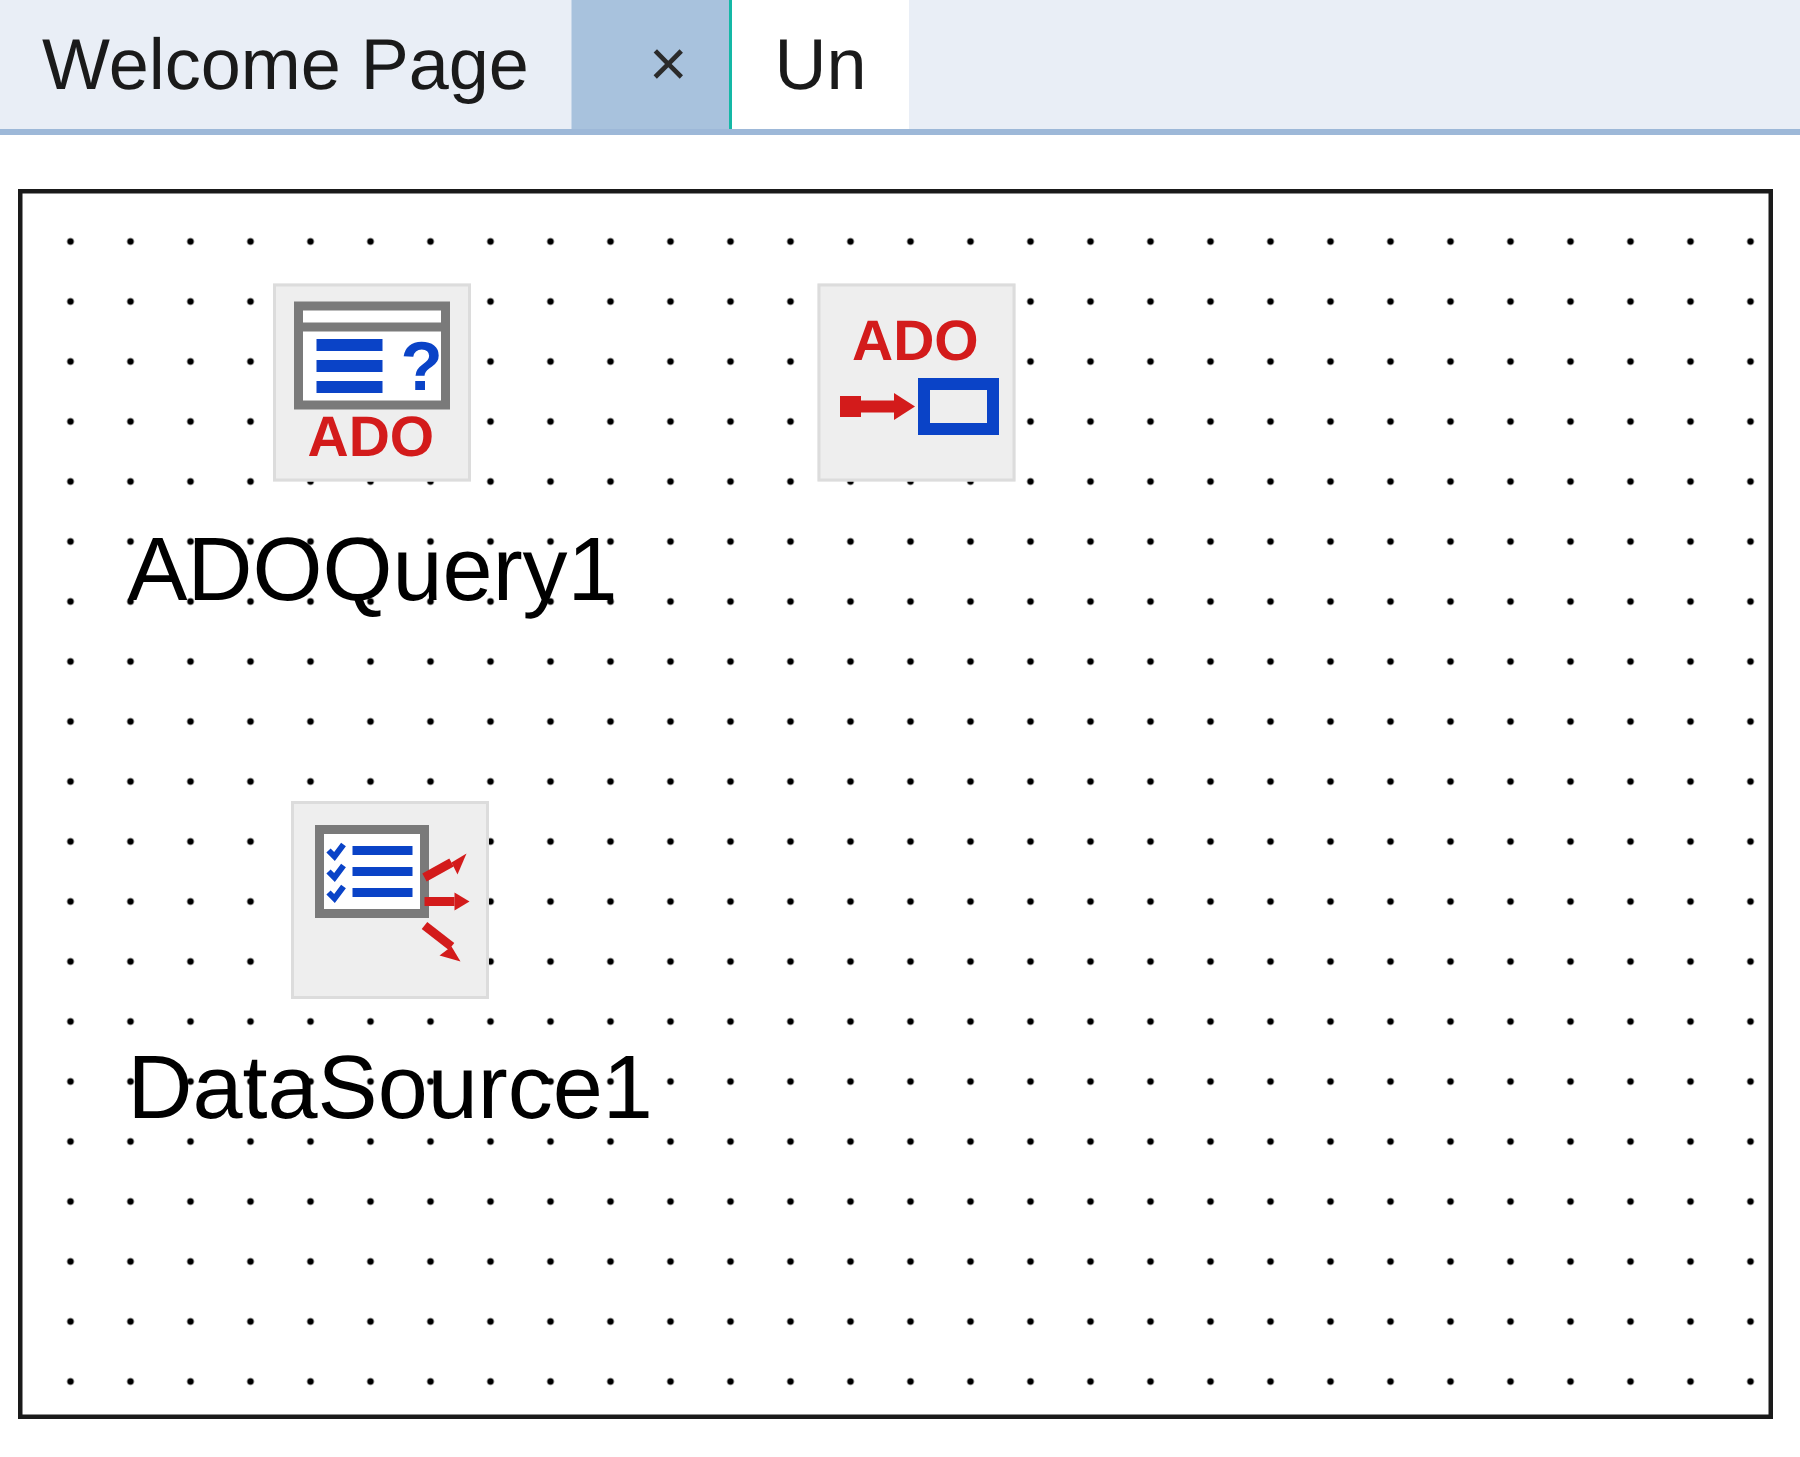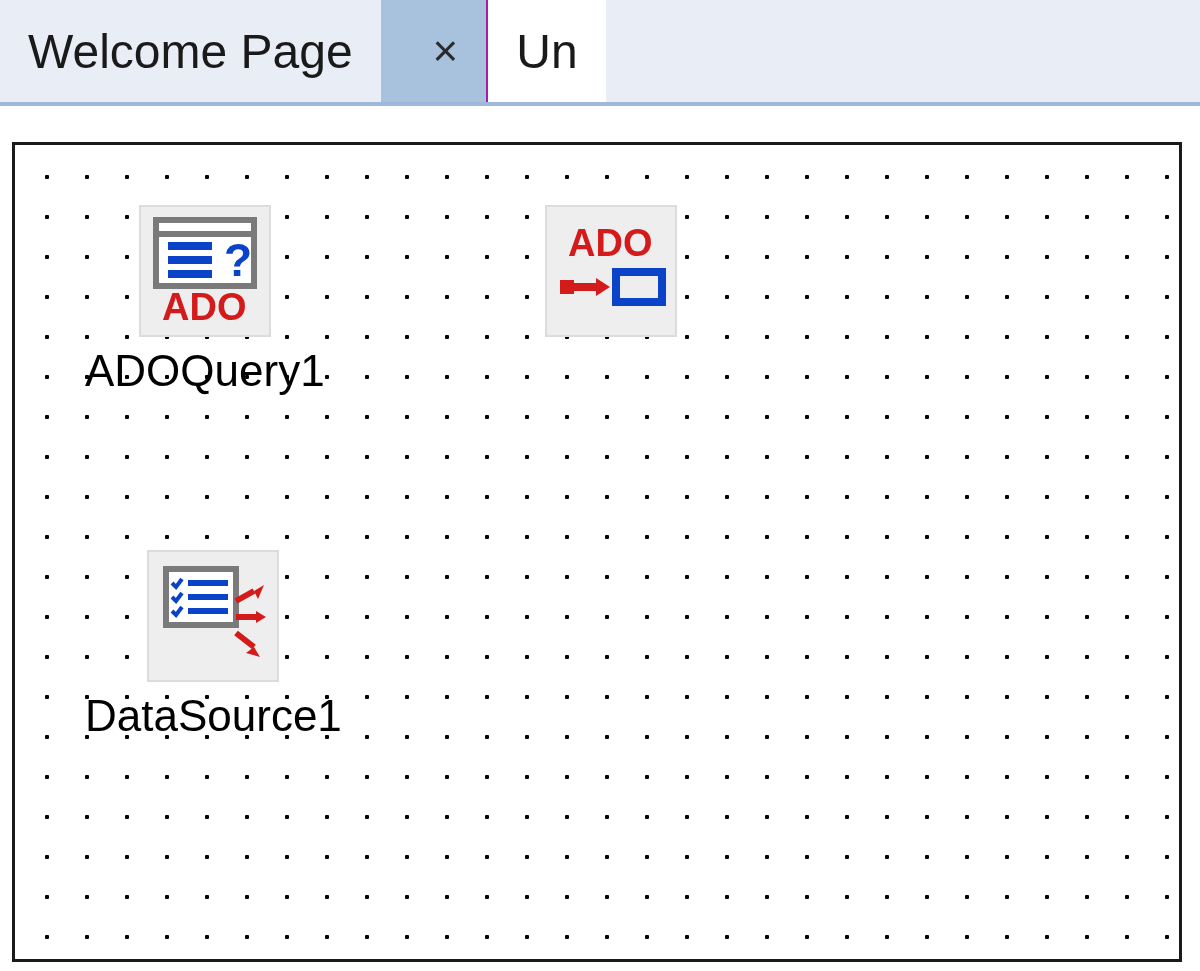--- a/index.html
+++ b/index.html
@@ -11,21 +11,21 @@
     background: #ffffff;
     overflow: hidden;
   }
 
   
   .tab-bar {
     display: flex;
     align-items: stretch;
     background: #e9eef6;
     border-bottom: 4px solid #9db8d8;
-    height: 106px;
+    height: 90px;
     overflow: hidden;
     white-space: nowrap;
   }
   .tab {
     display: flex;
     align-items: center;
     padding: 0 28px;
     font-size: 48px;
     color: #1a1a1a;
     cursor: default;
@@ -38,21 +38,21 @@
     background: #a8c2dd;
   }
   .tab .close {
     margin-left: 24px;
     font-size: 44px;
     line-height: 1;
     color: #2b2b2b;
   }
   .tab.cutoff {
     background: #ffffff;
-    border-left: 2px solid #a21caf;
+    border-left: 2px solid #14b8a6;
   }
 
   
   .design-wrap {
     padding: 36px 10px 10px 12px;
   }
   .design-surface {
     width: 1170px;
     height: 820px;
     border: 3px solid #1a1a1a;
@@ -74,22 +74,22 @@
   .component .icon-box {
     width: 132px;
     height: 132px;
     background: #eeeeee;
     border: 2px solid #dcdcdc;
     display: flex;
     align-items: center;
     justify-content: center;
   }
   .component .label {
-    margin-top: 9px;
-    font-size: 44px;
+    margin-top: 24px;
+    font-size: 60px;
     color: #000;
     white-space: nowrap;
   }
 
   
   .c-adoquery    { left: 70px;  top: 60px; }
   .c-adoconn     { left: 530px; top: 60px; }
   .c-datasource  { left: 70px;  top: 405px; }
 
   svg { display: block; }

